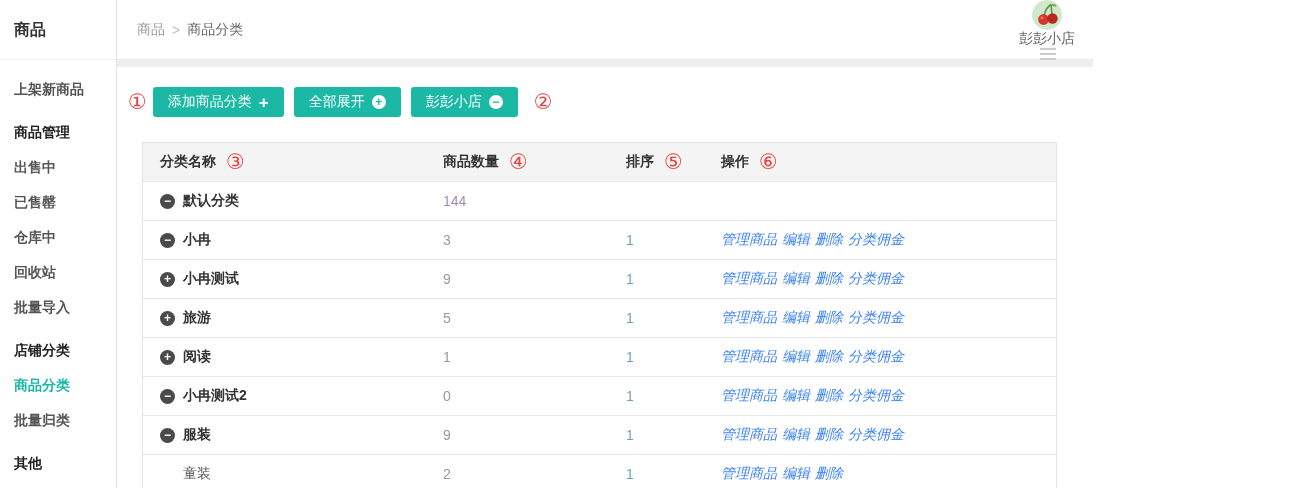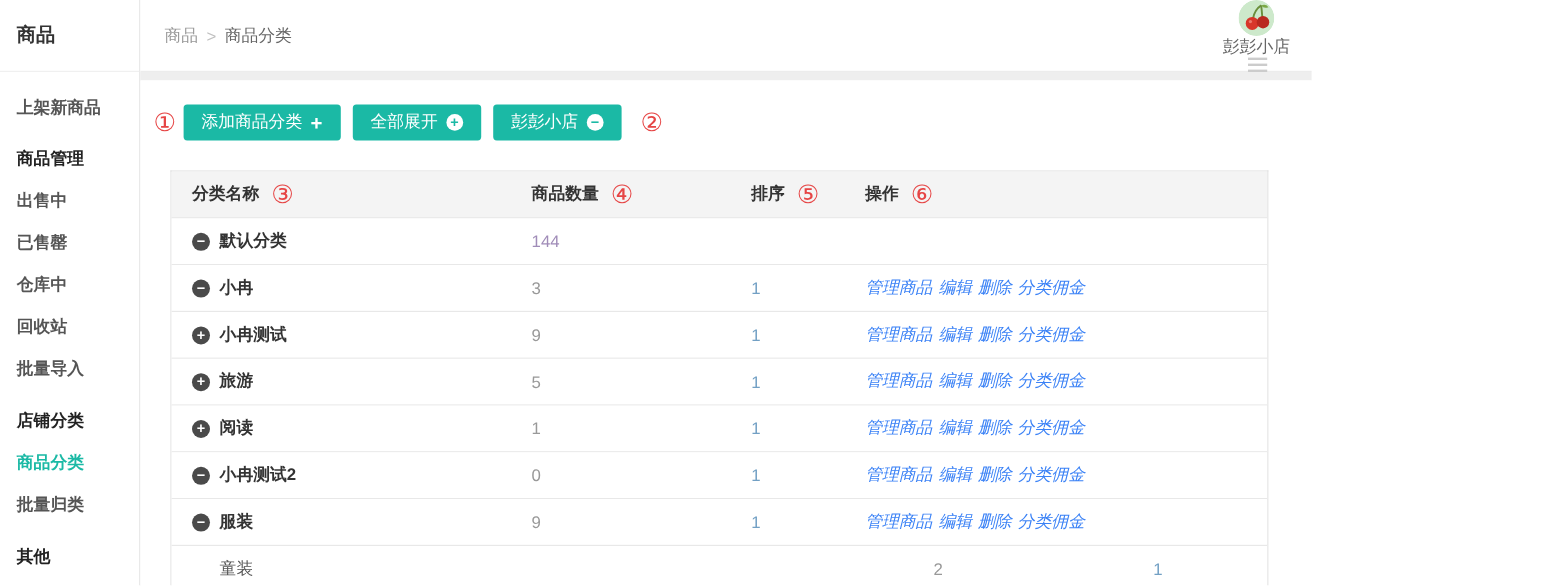--- a/index.html
+++ b/index.html
@@ -228,19 +228,20 @@
               <div class="cell cell-count"><a class="count">9</a></div>
               <div class="cell cell-sort"><a class="sort">1</a></div>
               <div class="cell cell-action"><a class="act">管理商品</a><a class="act">编辑</a><a class="act">删除</a><a class="act">分类佣金</a></div>
             </div>
             <div class="trow body-row child">
               <div class="cell cell-name">
                 <span class="cat-name">童装</span>
               </div>
               <div class="cell cell-count"><a class="count">2</a></div>
               <div class="cell cell-sort"><a class="sort">1</a></div>
+              <div class="cell cell-action"><a class="act">管理商品</a><a class="act">编辑</a><a class="act">删除</a></div>
             </div>
           </div>
       </div>
 
     </div>
   </div>
 </div>
 
 </body></html>

